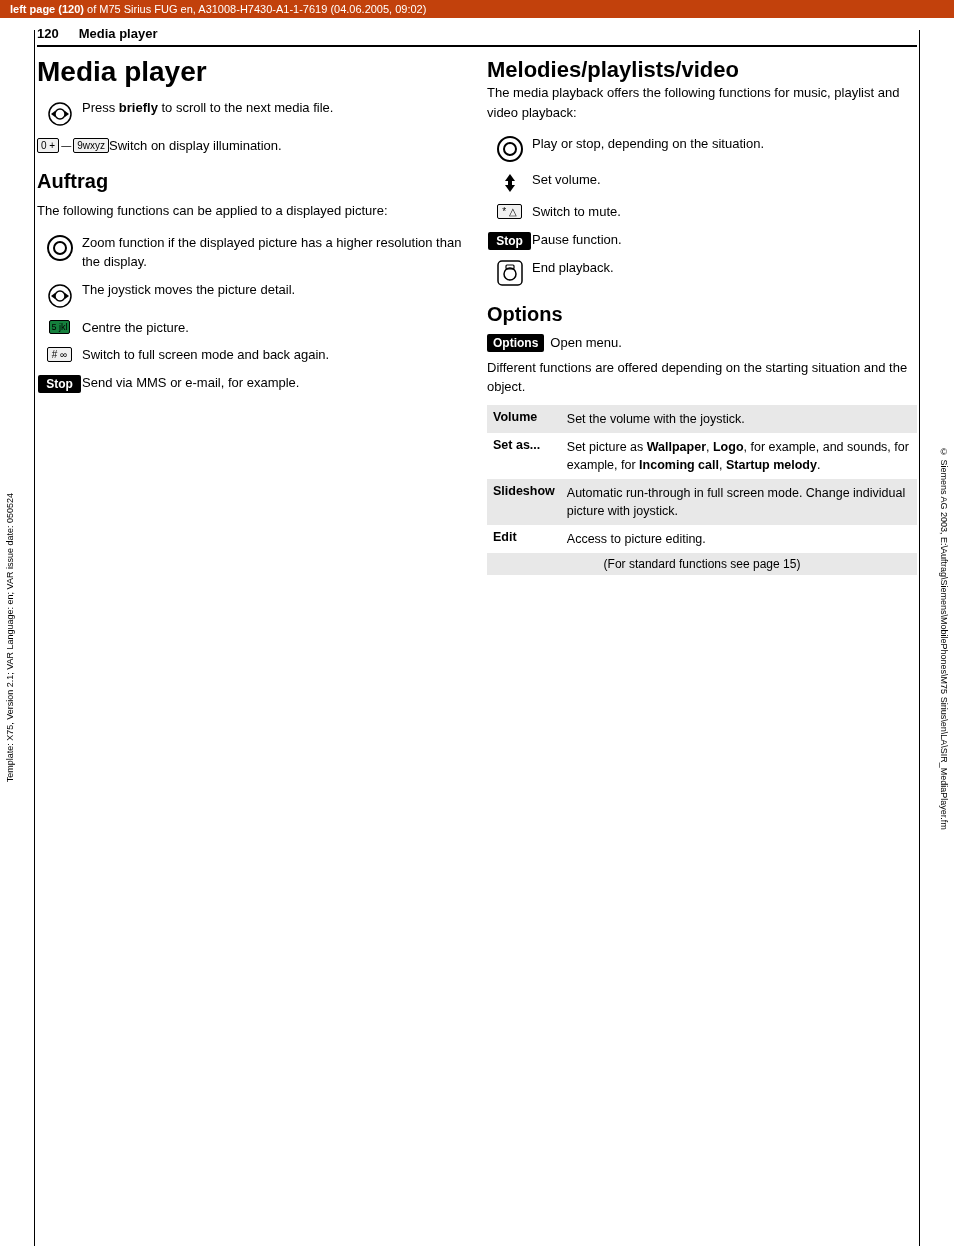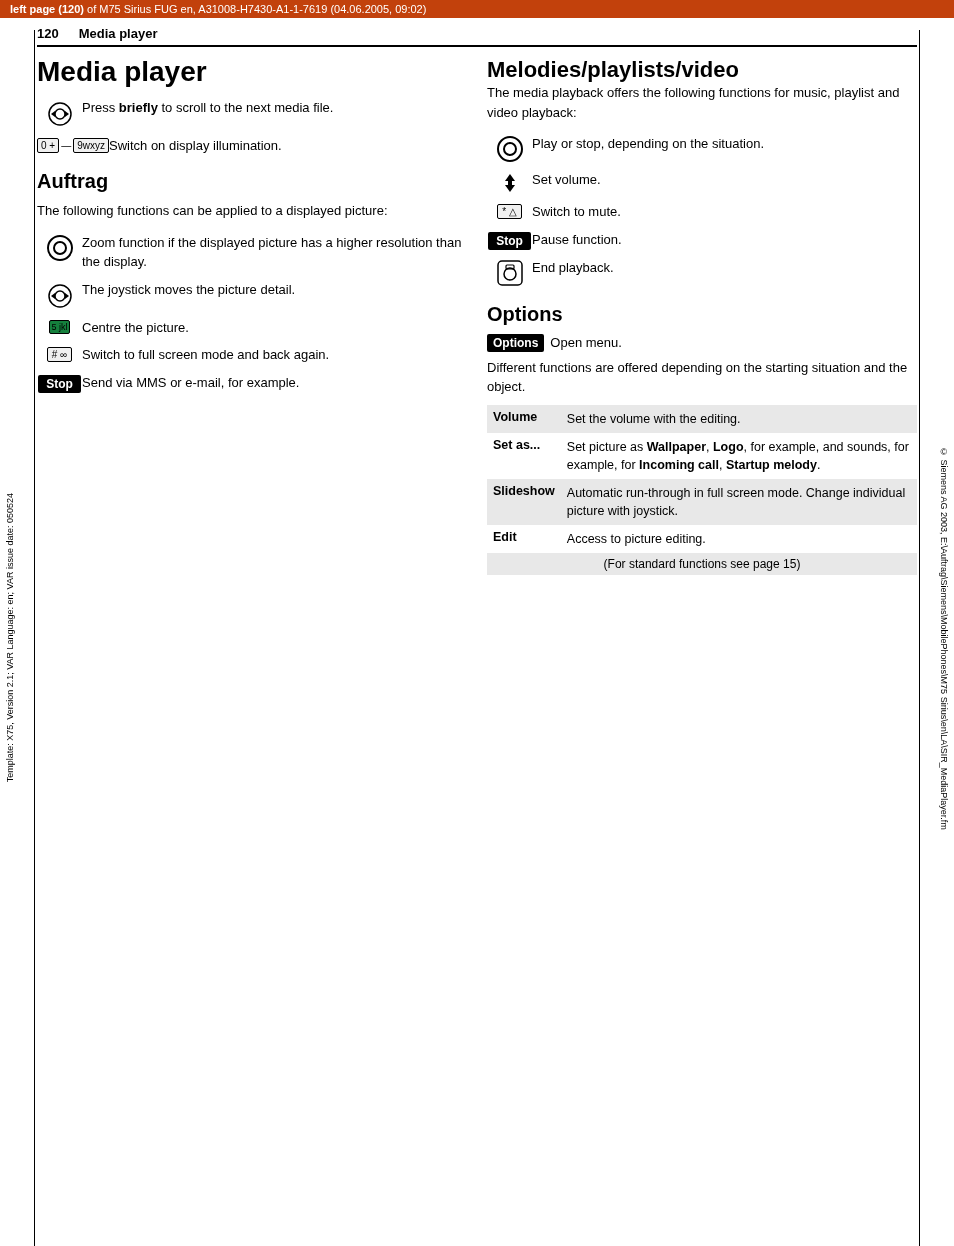--- a/index.html
+++ b/index.html
@@ -478,21 +478,21 @@
         <span>Open menu.</span>
       </div>
 
       <p class="different-functions-text">Different functions are offered depending on the starting situation and the object.</p>
 
       <table class="options-table">
         <tbody>
 
           <tr>
             <td class="opt-key">Volume</td>
-            <td class="opt-val">Set the volume with the editing.</td>
+            <td class="opt-val">Set the volume with the joystick.</td>
           </tr>
 
           <tr>
             <td class="opt-key">Set as...</td>
             <td class="opt-val">
               Set picture as <span class="bold-term">Wallpaper</span>, <span class="bold-term">Logo</span>, for example, and sounds, for example, for <span class="bold-term">Incoming call</span>, <span class="bold-term">Startup melody</span>.
             </td>
           </tr>
 
           <tr>

